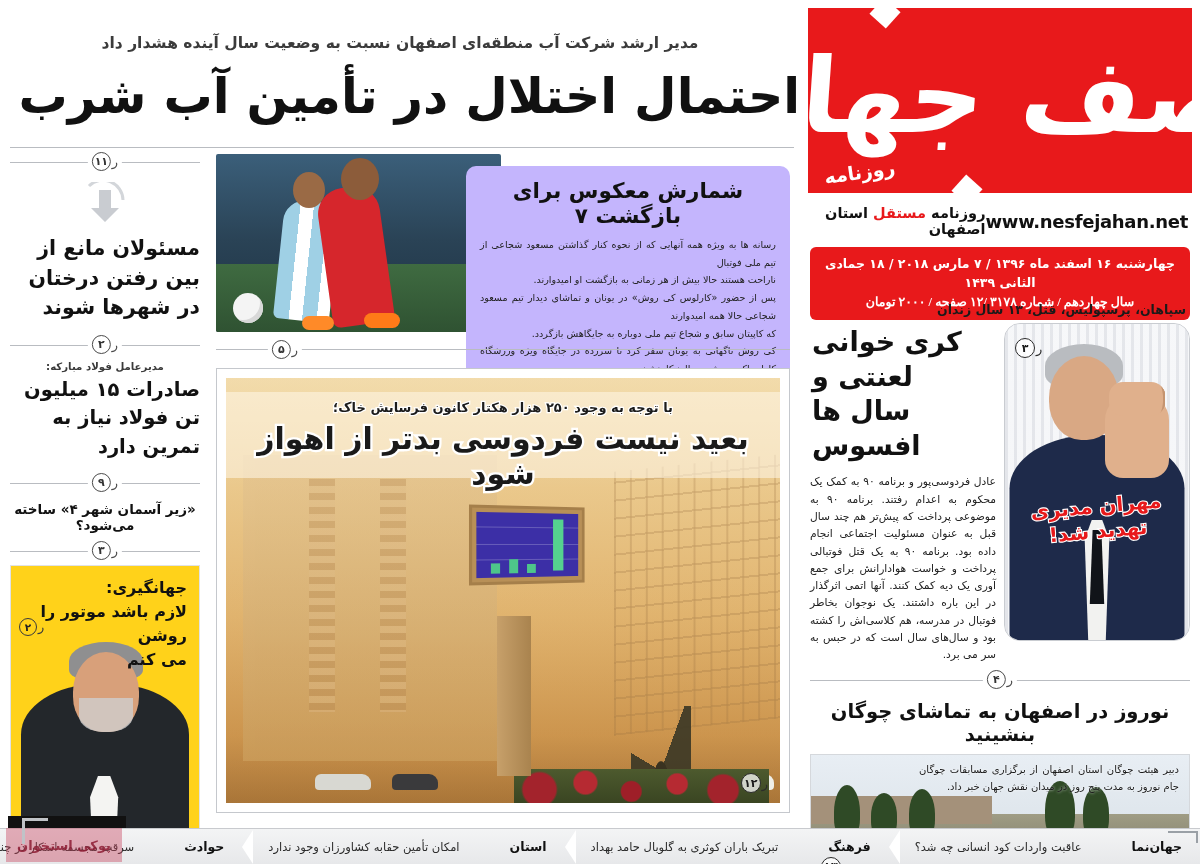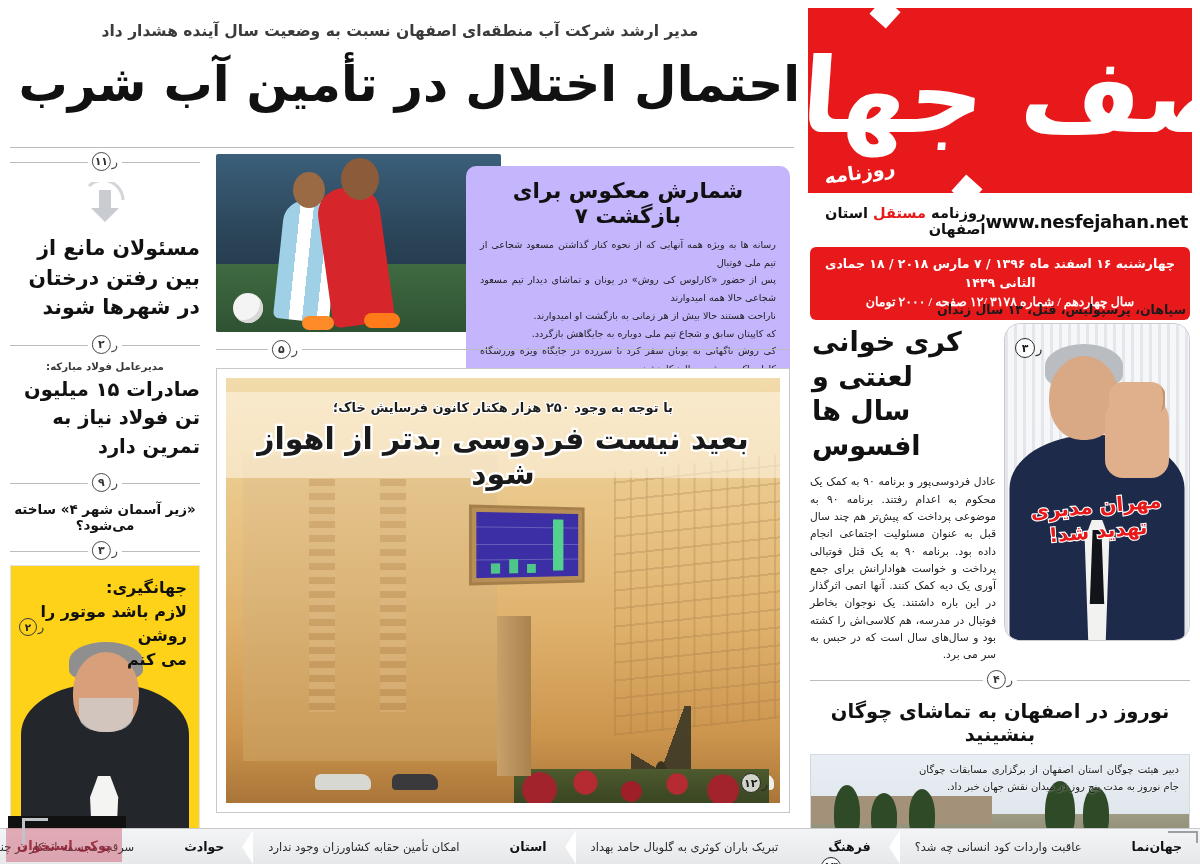--- a/index.html
+++ b/index.html
@@ -377,21 +377,21 @@
   .top-area {
     position: absolute;
     top: 0; left: 0;
     width: 800px; height: 148px;
   }
   .top-kicker {
     text-align: center;
     font-size: 15.5px;
     font-weight: bold;
     color: #3b3b3b;
-    padding-top: 22px;
+    padding-top: 34px;
   }
   .top-headline {
     text-align: center;
     font-size: 49px;
     font-weight: bold;
     color: #111;
     line-height: 1.1;
     padding-top: 18px;
     letter-spacing: -1px;
     white-space: nowrap;
@@ -776,22 +776,22 @@
         <div class="sp-p1"></div>
         <div class="sp-p1-head"></div>
         <div class="sp-shoe"></div>
         <div class="sp-shoe2"></div>
         <div class="sp-ball"></div>
       </div>
       <div class="sport-text">
         <div class="sport-head">شمارش معکوس برای بازگشت ۷</div>
         <div class="sport-body">
           <div>رسانه ها به ویژه همه آنهایی که از نحوه کنار گذاشتن مسعود شجاعی از تیم ملی فوتبال</div>
+          <div>ناراحت هستند حالا بیش از هر زمانی به بازگشت او امیدوارند.</div>
           <div>پس از حضور «کارلوس کی روش» در یونان و تماشای دیدار تیم مسعود شجاعی حالا همه امیدوارند</div>
-          <div>ناراحت هستند حالا بیش از هر زمانی به بازگشت او امیدوارند.</div>
           <div>که کاپیتان سابق و شجاع تیم ملی دوباره به جایگاهش بازگردد.</div>
           <div>کی روش ناگهانی به یونان سفر کرد تا سرزده در جایگاه ویژه ورزشگاه کارایساکی در شهر سالونیکا بنشیند</div>
           <div>و با لبخند تماشاگر نمایش مسعود شجاعی باشد.</div>
         </div>
       </div>
       <div class="sport-rule">
         <span class="pagenum" style="left:12%;">
           <span class="hook">ر</span>
           <span class="circ">۵</span>
         </span>

